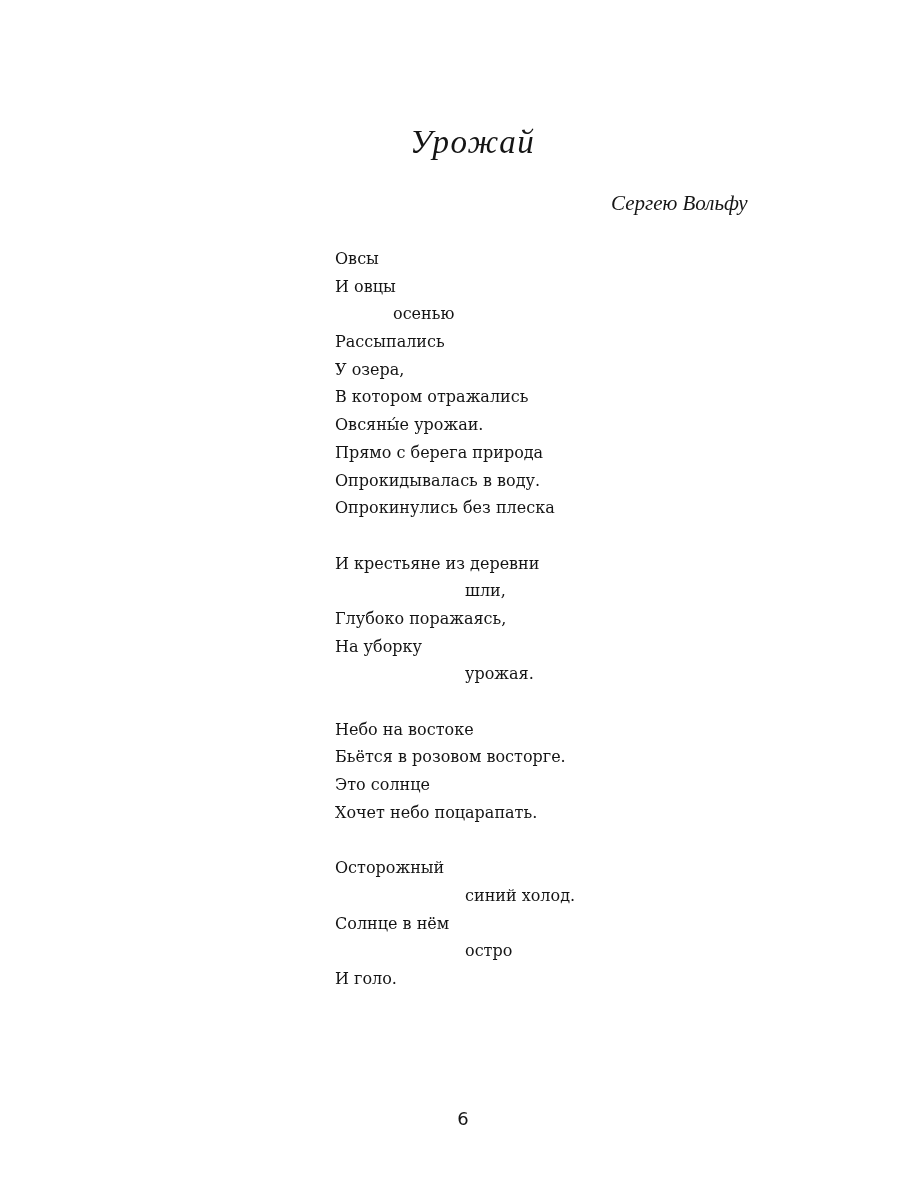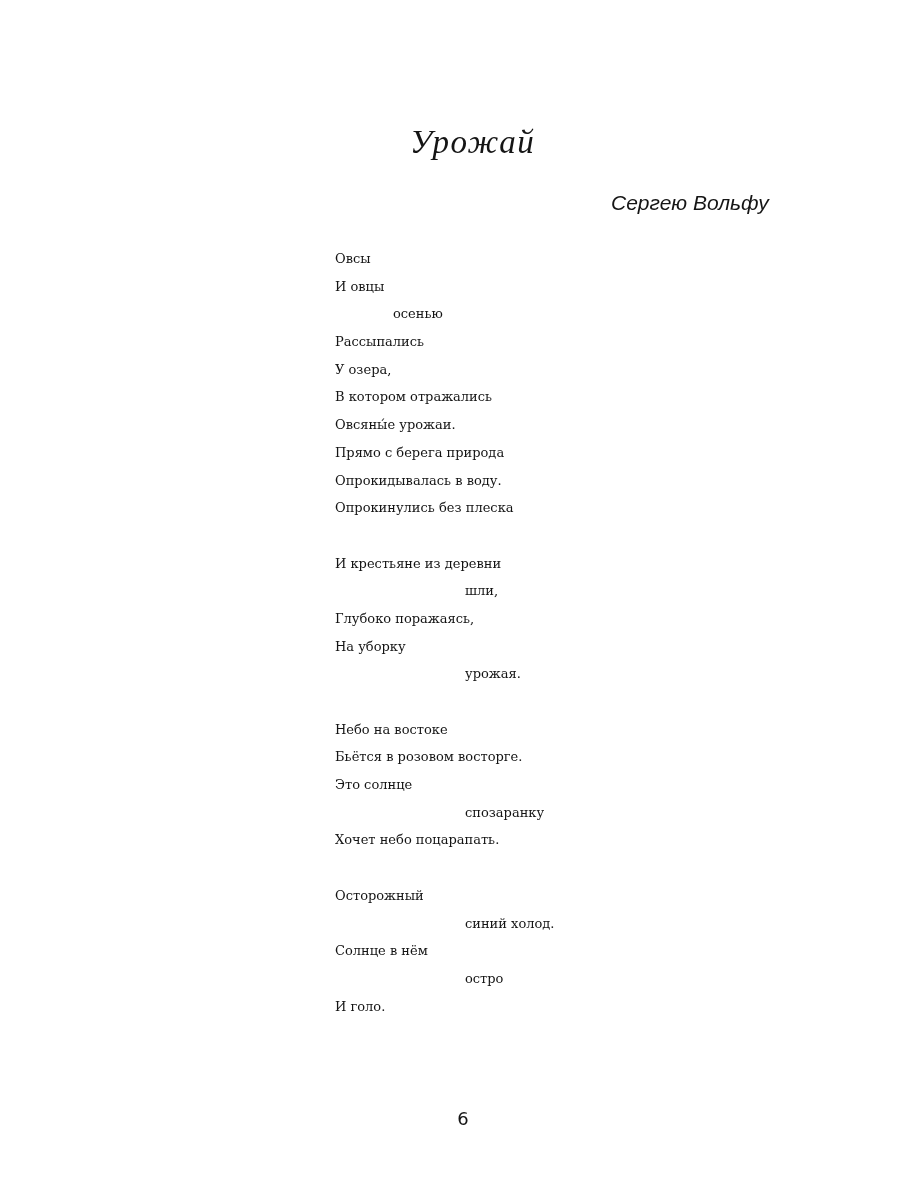--- a/index.html
+++ b/index.html
@@ -23,32 +23,32 @@
       font-size: 33px;
       letter-spacing: 1.5px;
       color: #151515;
       white-space: nowrap;
       text-align: right;
     }
     .dedication {
       position: absolute;
       left: 611px;
       top: 191px;
-      font-family: Liberation Sans, sans-serif;
+      font-family: Liberation Serif, serif;
       font-style: italic;
       font-size: 21px;
       color: #151515;
       white-space: nowrap;
     }
     .poem {
       position: absolute;
       left: 335px;
       top: 245px;
       font-family: "DejaVu Serif", "Liberation Serif", serif;
-      font-size: 13px;
+      font-size: 16px;
       line-height: 27.7px;
       color: #141414;
     }
     .line {
       display: block;
       white-space: nowrap;
       height: 27.7px;
     }
     .line.indent-1 { padding-left: 58px; }
     .line.indent-2 { padding-left: 130px; }
@@ -92,21 +92,20 @@
     <span class="line indent-2">шли,</span>
     <span class="line">Глубоко поражаясь,</span>
     <span class="line">На уборку</span>
     <span class="line indent-2">урожая.</span>
   </div>
   <span class="stanza-gap"></span>
   <div>
     <span class="line">Небо на востоке</span>
     <span class="line">Бьётся в розовом восторге.</span>
     <span class="line">Это солнце</span>
-    <span class="line indent-2">спозаранку</span>
     <span class="line">Хочет небо поцарапать.</span>
   </div>
   <span class="stanza-gap"></span>
   <div>
     <span class="line">Осторожный</span>
     <span class="line indent-2">синий холод.</span>
     <span class="line">Солнце в нём</span>
     <span class="line indent-2">остро</span>
     <span class="line">И голо.</span>
   </div>

